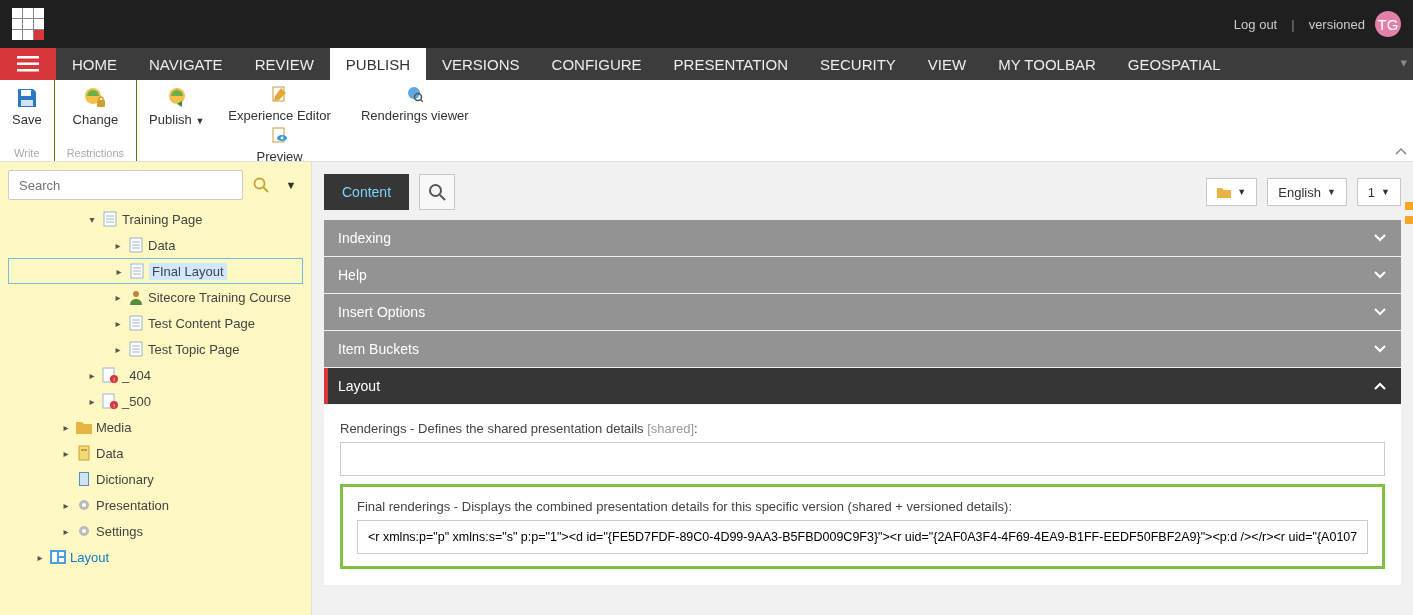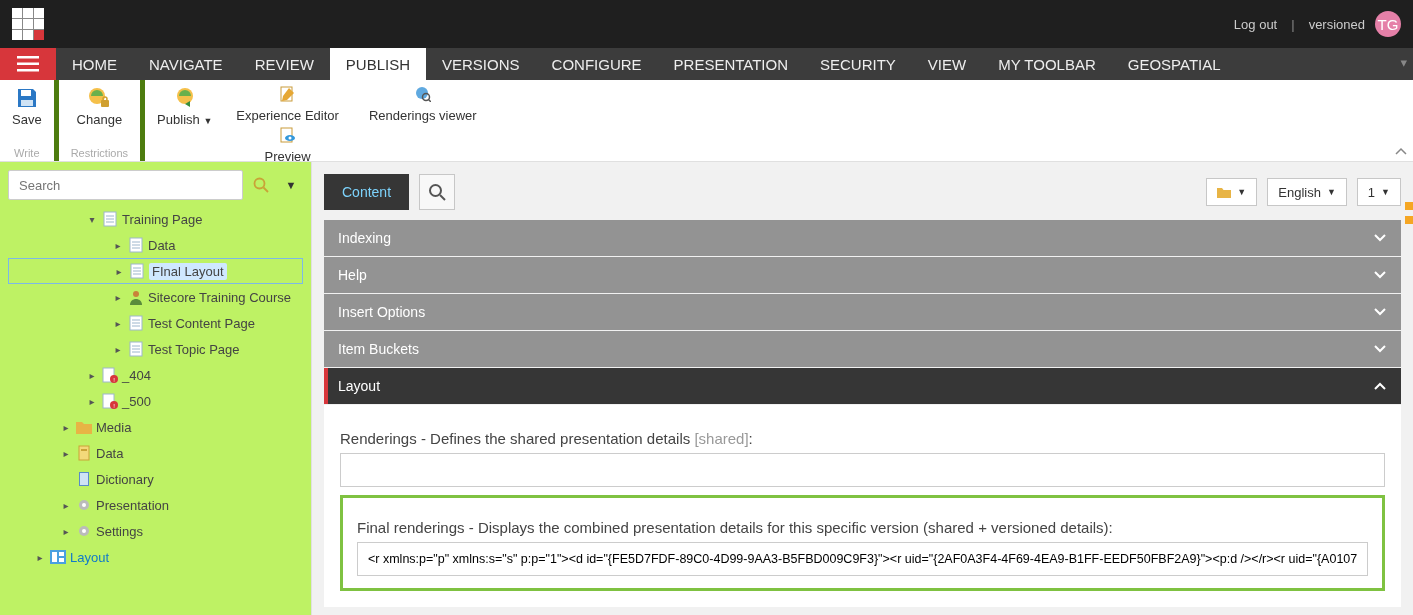--- a/index.html
+++ b/index.html
@@ -15,33 +15,33 @@
   .avatar { width:26px; height:26px; border-radius:50%; background:#e580a8; color:#fff; display:flex; align-items:center; justify-content:center; font-size:15px; margin-left:10px; }
   
   .menubar { height: 32px; background: #3c3c3c; display:flex; position:relative; }
   .menubar .hamburger { width:56px; background:#d7363b; display:flex; align-items:center; justify-content:center; }
   .menubar .hamburger svg { }
   .menubar .menu-item { padding: 0 16px; display:flex; align-items:center; color:#eee; font-size:15px; cursor:pointer; }
   .menubar .menu-item.active { background:#fff; color:#333; }
   .menubar .chev { position:absolute; right:6px; top:7px; color:#888; }
   
   .ribbon { height: 82px; background:#fff; border-bottom:1px solid #e0e0e0; display:flex; position:relative; }
-  .ribbon-group { display:flex; flex-direction:column; align-items:center; justify-content:space-between; padding: 6px 12px 2px; border-right:5px solid #4d7c0f; }
+  .ribbon-group { display:flex; flex-direction:column; align-items:center; justify-content:space-between; padding: 6px 12px 2px; border-right:1px solid #4d7c0f; }
   .ribbon-group .big { display:flex; flex-direction:column; align-items:center; gap:2px; cursor:pointer; }
   .ribbon-group .caption { font-size:11px; color:#aaa; padding-top:2px; }
   .ribbon-group .label { font-size:13px; color:#333; }
   .ribbon-tools { padding: 6px 12px 2px; display:flex; flex-direction:column; justify-content:space-between; flex:0; }
   .ribbon-tools .rows { display:flex; gap:30px; }
   .ribbon-tools .col { display:flex; flex-direction:column; gap:4px; }
   .ribbon-tools .item { display:flex; align-items:center; gap:6px; cursor:pointer; font-size:13px; color:#333; white-space:nowrap;flex-direction:column;}
   .ribbon .collapse { position:absolute; right:6px; bottom:4px; color:#888; }
   
   .splitbody { display:flex; height: calc(615px - 48px - 32px - 82px); }
   
-  .sidebar { width: 312px; border-right:1px solid #e0e0e0; background:#bef264; overflow:auto; padding: 8px; }
+  .sidebar { width: 312px; border-right:1px solid #e0e0e0; background:#fef9c3; overflow:auto; padding: 8px; }
   .searchrow { display:flex; align-items:center; gap:6px; margin-bottom:6px; }
   .searchrow input { flex:1; height:30px; border:1px solid #ccc; padding: 0 10px; font-size:13px; border-radius:2px;}
   .search-btn { width:24px; height:24px; display:flex; align-items:center; justify-content:center; cursor:pointer; }
   .tree ul { list-style:none; }
   .tree li { white-space:nowrap; }
   .tree .node { display:flex; align-items:center; height:26px; gap:4px; cursor:pointer; }
   .tree .arrow { width:12px; text-align:center; font-size:10px; color:#555; }
   .tree .icon { width:16px; height:16px; display:inline-flex; align-items:center; justify-content:center; }
   .tree .label { font-size:13px; color:#444; }
   .tree .selected  { border:1px solid #7cb8e8; }
@@ -53,21 +53,21 @@
   .content-tab { background:#363636; color:#7dd3fc; height:36px; display:flex; align-items:center; padding:0 18px; font-size:14px; }
   .icon-btn { width:36px; height:36px; border:1px solid #c7c7c7; background:#f8f8f8; display:flex; align-items:center; justify-content:center; cursor:pointer; }
   .content-toolbar .rightctrls { margin-left:auto; display:flex; gap:10px; }
   .dd-btn { height:28px; border:1px solid #c7c7c7; background:#fff; display:flex; align-items:center; padding:0 10px; gap:6px; cursor:pointer; font-size:13px; }
   
   .section { height:36px; background:#939393; color:#fff; display:flex; align-items:center; padding:0 14px; font-size:14px; justify-content:space-between; margin-bottom:1px; cursor:pointer; }
   .section.dark { background:#363636; border-left:4px solid #d7363b; padding-left:10px; }
   .section .chev { font-size:14px; }
   
   .fieldarea { background:#fff; padding: 16px; }
-  .fieldlabel { font-size:15px; color:#444; margin-bottom:6px;margin-top:9px; }
+  .fieldlabel { font-size:13px; color:#444; margin-bottom:6px; }
   .fieldlabel .shared { color:#999; }
   .fieldinput { width:100%; height:34px; border:1px solid #ccc; padding:0 10px; font-size:12.5px; font-family:inherit; }
   
   .highlightbox { border: 3px solid #7fc241; padding: 12px 14px; margin-top:8px; }
   
   .sq-orange { position:absolute; right:0; width:8px; height:8px; background:#f5a623; }
   
   svg { display:block; }
 </style>
 </head>

